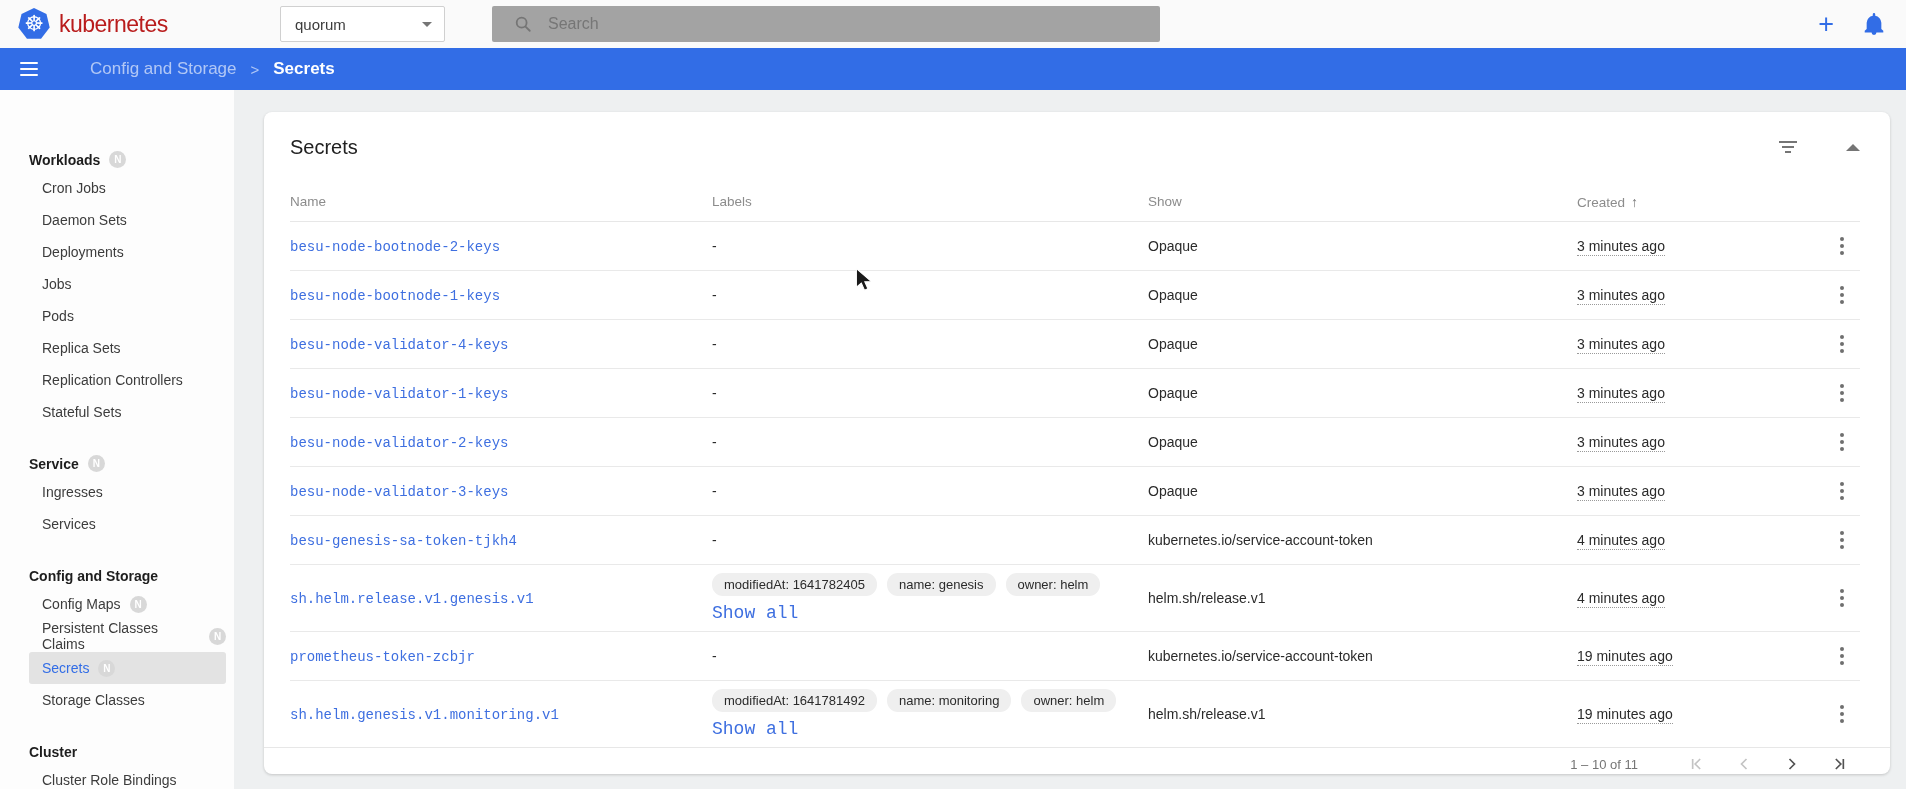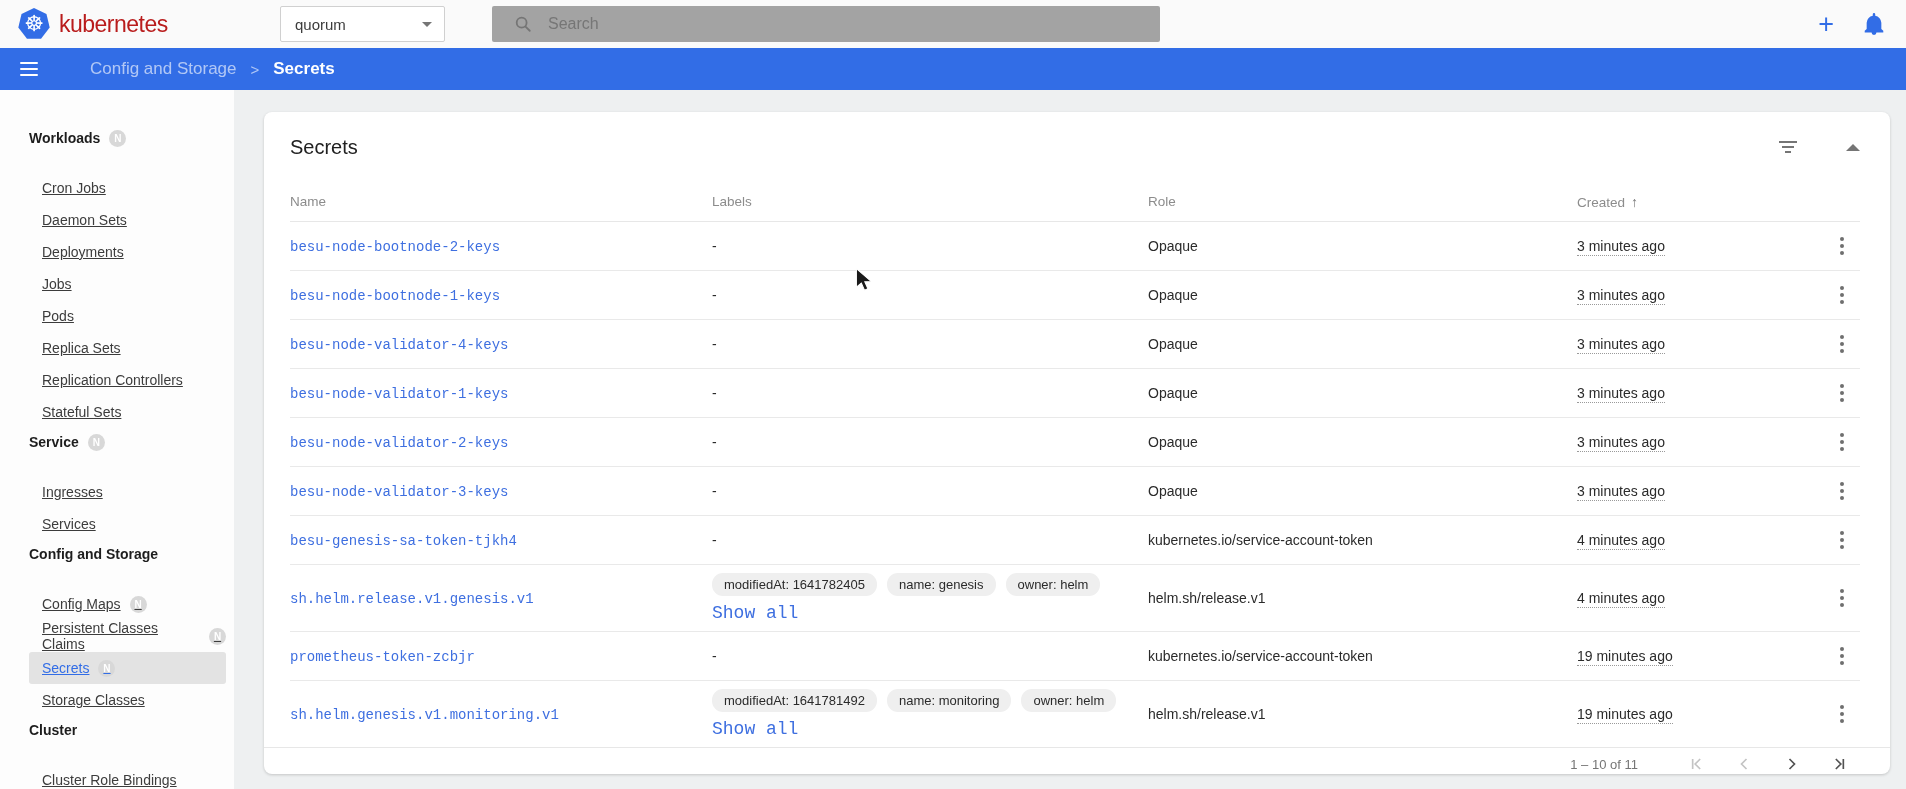--- a/index.html
+++ b/index.html
@@ -38,25 +38,25 @@
   .crumb-current { color:#fff; font-weight:bold; }
 
   
   .layout { display:flex; height:699px; }
   .sidebar { width:234px; background:#fdfdfd; padding-top:40px; flex:0 0 auto; overflow:hidden; }
   .content { flex:1; position:relative; }
 
   
   .sb-section { margin-top:6px; }
   .sb-section:first-child { margin-top:0; }
-  .sb-heading { height:38px; display:flex; align-items:flex-start; padding-left:29px;
+  .sb-heading { height:38px; display:flex; align-items:flex-end; padding-left:29px;
     font-size:14px; font-weight:bold; color:#1d1d1d; }
   .sb-items { margin-top:4px; }
   .sb-item { height:32px; display:flex; align-items:center; padding-left:13px; margin:0 8px 0 29px;
-    font-size:14px; color:#3c3c3c; cursor:pointer; border-radius:3px;text-decoration:underline; }
+    font-size:14px; color:#3c3c3c; cursor:pointer; border-radius:3px; }
   .sb-item.selected { background:#e3e3e3; color:#326de6; }
   .n-badge { width:17px; height:17px; border-radius:50%; background:#d8d8d8; color:#fff; font-size:10px;
     font-weight:bold; display:inline-flex; align-items:center; justify-content:center; margin-left:9px; flex:0 0 auto; }
 
   
   .card { position:absolute; left:30px; top:22px; width:1626px; height:662px; background:#fff;
     border-radius:8px; box-shadow:0 1px 3px rgba(0,0,0,0.18); overflow:hidden; }
   .card-head { height:70px; display:flex; align-items:center; padding:0 30px 0 26px; }
   .card-title { font-size:20px; color:#212121; }
   .card-head-icons { margin-left:auto; display:flex; align-items:center; gap:46px; }
@@ -263,21 +263,21 @@
               <i></i>
             </div>
           <div class="collapse-caret"></div>
         </div>
       </div>
 
       <div class="tgrid">
         <div class="trow thead-row">
           <div>Name</div>
           <div>Labels</div>
-          <div>Role</div>
+          <div>Show</div>
           <div>
             <span>Created</span><span class="sort-arrow">↑</span>
           </div>
           <div></div>
         </div>
         <div id="table-body">
   <div class="trow drow">
     <div><a class="link">besu-node-bootnode-2-keys</a></div>
     <div class="labels-cell">
                 <span>-</span>

